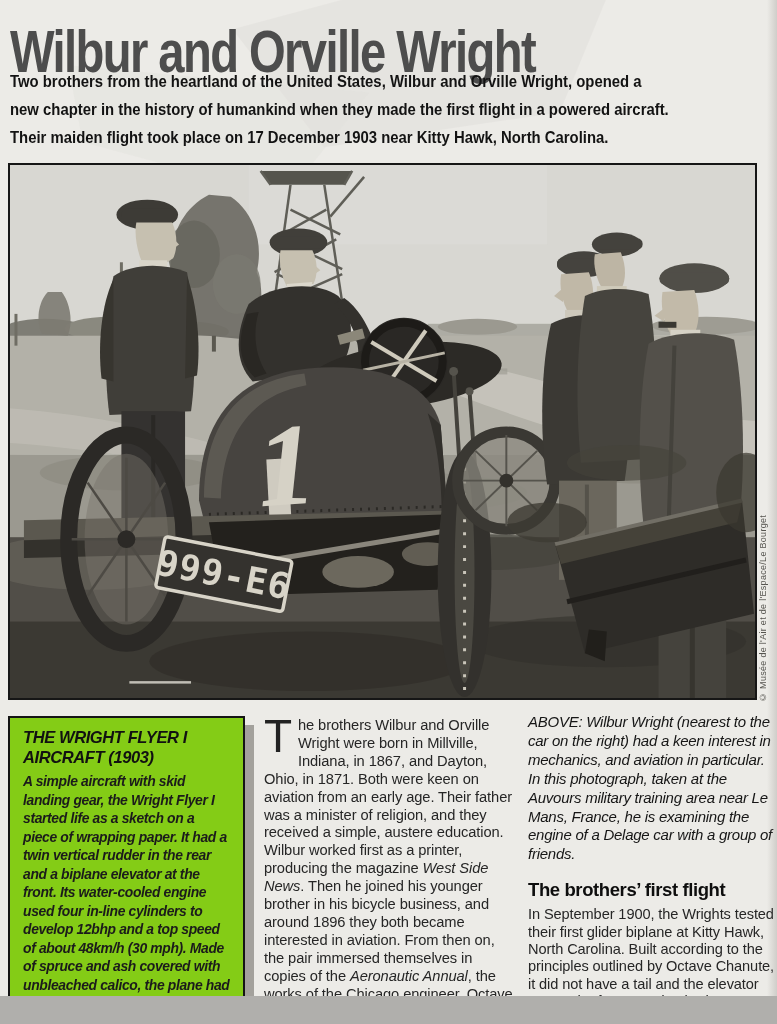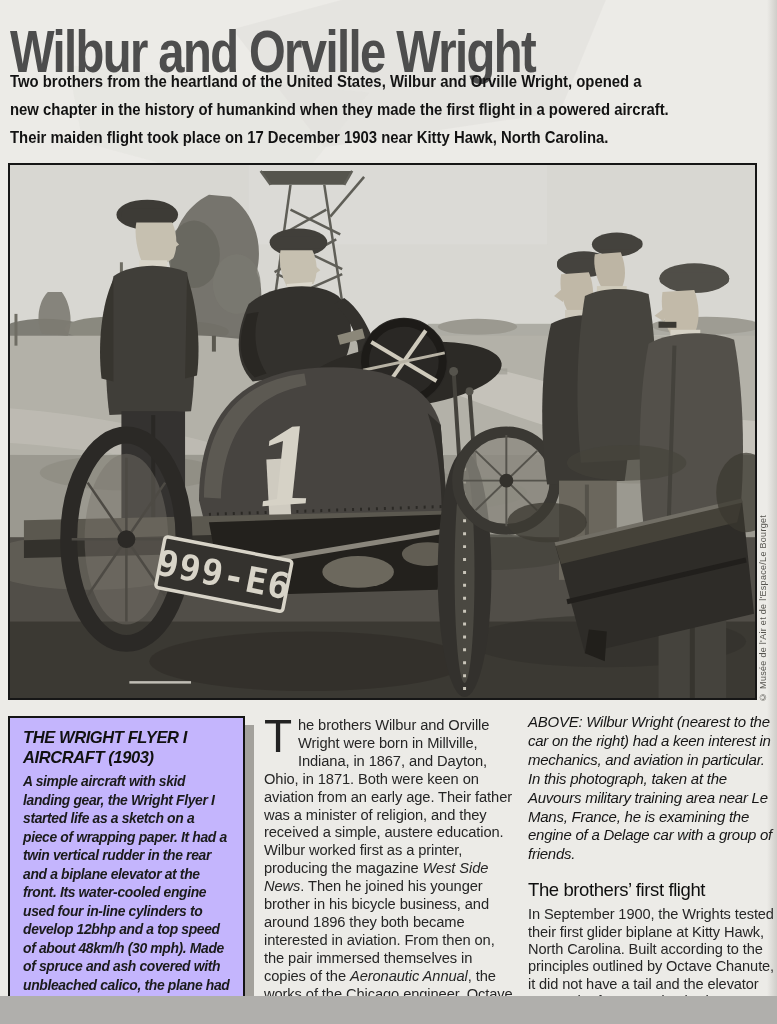--- a/index.html
+++ b/index.html
@@ -32,33 +32,33 @@
   .photo-frame svg { display:block; width:100%; height:100%; }
 
   .photo-credit {
     position:absolute; left:758px; top:448px; height:254px; z-index:2;
     writing-mode:vertical-rl; transform:rotate(180deg);
     font-size:9px; color:#55544f; letter-spacing:.3px; white-space:nowrap;
   }
 
   .sidebar-box {
     position:absolute; left:8px; top:716px; width:237px; height:292px; z-index:2;
-    background:#c4b5fd; border:2px solid #141414; box-sizing:border-box;
+    background:#84cc16; border:2px solid #141414; box-sizing:border-box;
     box-shadow:9px 9px 0 #a3a19c; padding:9px 12px 8px 13px;
   }
   .sidebar-heading { font-style:italic; font-weight:bold; font-size:16.5px; line-height:20px; color:#111; letter-spacing:-.4px; }
   .sidebar-body { margin-top:5px; font-style:italic; font-weight:bold; font-size:13.9px; line-height:18.5px; color:#1b1b1b; letter-spacing:-.35px; }
 
   .col-mid { position:absolute; left:264px; top:717px; width:253px; z-index:2;
     font-size:14.7px; line-height:17.9px; color:#262626; letter-spacing:-.1px; }
   .dropcap { float:left; font-size:46px; line-height:34px; padding:2px 6px 0 0; color:#222; font-weight:normal; }
 
   .col-right { position:absolute; left:528px; top:713px; width:247px; z-index:2; }
   .caption { font-style:italic; font-weight:normal; font-size:15px; line-height:18.9px; color:#161616; letter-spacing:-.25px; }
-  .section-heading { margin-top:15px; font-weight:normal; font-size:18.5px; color:#0e0e0e; letter-spacing:-.4px; }
+  .section-heading { margin-top:15px; font-weight:bold; font-size:18.5px; color:#0e0e0e; letter-spacing:-.4px; }
   .section-body { margin-top:5px; font-size:14.6px; line-height:17.4px; color:#262626; letter-spacing:-.1px; }
 </style>
 </head>
 <body>
 
 <div class="page">
 
   <div class="ghost g1"></div>
   <div class="ghost g2"></div>
   <div class="edge-shade"></div>

